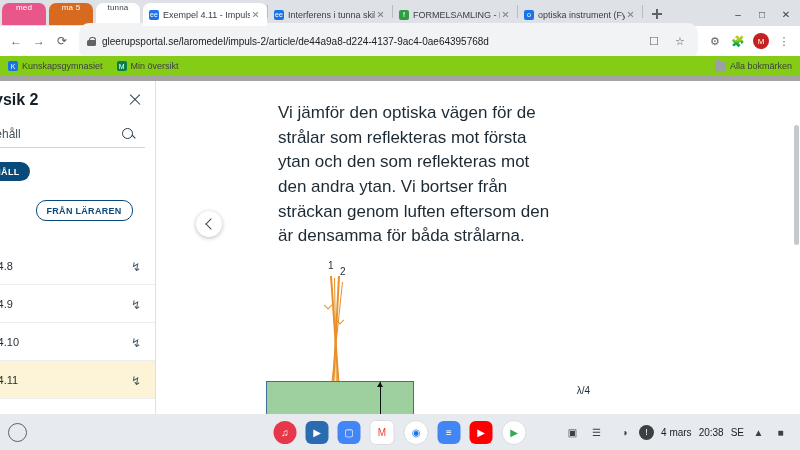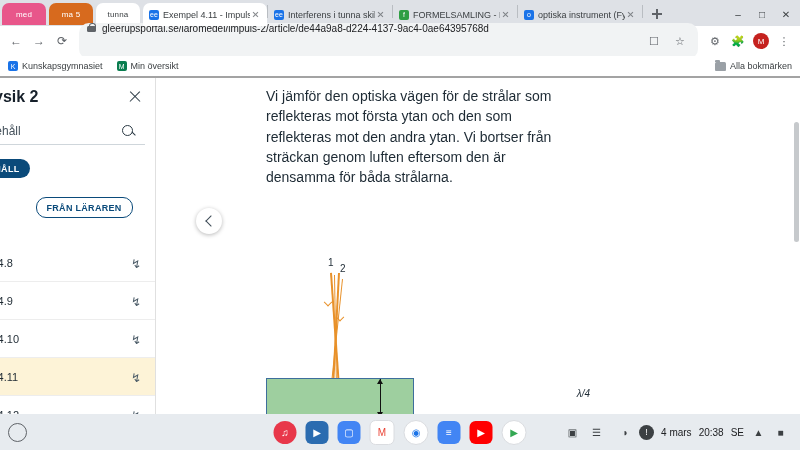--- a/index.html
+++ b/index.html
@@ -13,21 +13,21 @@
   .browser { position:absolute; inset:0; display:flex; flex-direction:column; background:#dee1e6; }
 
   
   .tabstrip {
     height: 26px; background:#dee1e6; display:flex; align-items:flex-end;
     padding: 0 2px; gap:0;
   }
   .pinned-tabs { display:flex; align-items:flex-end; gap:3px; padding-bottom:1px; margin-right:3px; }
   .pinned {
     height:22px; min-width:34px; border-radius:7px 7px 0 0;
-    display:flex; align-items:center; justify-content:center;
+    display:flex; align-items:flex-start; justify-content:center;
     font-size:8px; color:#fff; padding:0 5px; letter-spacing:.2px;
   }
   .pinned.active { background:#fff; color:#3c4043; }
   .tab {
     height:23px; border-radius:7px 7px 0 0; display:flex; align-items:center;
     padding:0 6px; font-size:9px; color:#3c4043; max-width:112px; min-width:60px;
     position:relative; background:transparent;
   }
   .tab.active { background:#fff; }
   .tab .favicon {
@@ -50,33 +50,33 @@
   }
   .newtab::before { left:5px; top:9px; width:10px; height:1.5px; }
   .newtab::after { left:9.2px; top:5px; width:1.5px; height:10px; }
   .win-controls { margin-left:auto; display:flex; align-items:center; gap:0; padding-bottom:2px; }
   .win-btn { width:24px; height:20px; position:relative; display:flex; align-items:center; justify-content:center; font-size:10px; color:#3c4043; }
 
   
   .toolbar { height:30px; background:#fff; display:flex; align-items:center; padding:0 6px; gap:3px; }
   .nav-btn { width:20px; height:20px; display:flex; align-items:center; justify-content:center; color:#5f6368; font-size:12px; }
   .omnibox {
-    flex:1; height:36px; background:#f1f3f4; border-radius:10px; display:flex; 
+    flex:1; height:36px; background:#f1f3f4; border-radius:10px; display:flex; align-items:center;
     padding:0 8px; gap:6px; margin:0 4px;
   }
   .lock { width:9px; height:9px; flex:none; position:relative; }
   .lock .body { position:absolute; left:0; bottom:0; width:9px; height:6px; background:#5f6368; border-radius:1.5px; }
   .lock .shackle { position:absolute; left:2px; top:0; width:5px; height:5px; border:1.3px solid #5f6368; border-bottom:none; border-radius:3px 3px 0 0; }
   .url { font-size:10px; color:#202124; white-space:nowrap; overflow:hidden; }
   .omni-icons { margin-left:auto; display:flex; gap:6px; align-items:center; color:#5f6368; font-size:10px; }
   .tb-icon { width:20px; height:20px; display:flex; align-items:center; justify-content:center; font-size:11px; color:#5f6368; }
   .avatar-dot { width:16px; height:16px; border-radius:50%; background:#c5221f; color:#fff; font-size:8px; display:flex; align-items:center; justify-content:center; }
 
   
-  .bookmarks { height:20px; background:#ffffff; display:flex; align-items:center; padding:0 8px; gap:14px; font-size:9px; color:#3c4043; border-bottom:2px solid #a3a3a3; }
+  .bookmarks { height:20px; background:#84cc16; display:flex; align-items:center; padding:0 8px; gap:14px; font-size:9px; color:#3c4043; border-bottom:5px solid #a3a3a3; }
   .bm { display:flex; align-items:center; gap:4px; }
   .bm .bm-ico { width:10px; height:10px; border-radius:2px; display:flex; align-items:center; justify-content:center; font-size:7px; color:#fff; }
   .bm-right { margin-left:auto; display:flex; align-items:center; gap:4px;text-align:right; }
   .folder-ico { width:11px; height:9px; background:#9aa0a6; border-radius:1.5px 1.5px 1px 1px; position:relative; }
   .folder-ico::before { content:""; position:absolute; top:-2px; left:0; width:5px; height:2px; background:#9aa0a6; border-radius:1px 1px 0 0; }
 
   
   .page { flex:1; display:flex; background:#fff; position:relative; overflow:hidden; }
 
   .sidebar {
@@ -113,28 +113,28 @@
 
   
   .content { flex:1; background:#fff; position:relative; overflow:hidden; }
   .collapse-btn {
     position:absolute; left:40px; top:130px; width:26px; height:26px; border-radius:50%;
     background:#fff; box-shadow:0 1px 4px rgba(0,0,0,.28); display:flex; align-items:center; justify-content:center;
   }
   .collapse-btn .chev { width:7px; height:7px; border-left:1.6px solid #3c4a55; border-bottom:1.6px solid #3c4a55; transform:rotate(45deg); margin-left:3px; }
   .article { position:absolute; left:110px; top:8px; width:300px; }
   .article h2 { font-size:15px; color:#14222e; margin:0 0 9px 0; font-weight:700; }
-  .article p { font-size:14px; line-height:1.45; color:#1d2a34; margin:0; }
+  .article p { font-size:17px; line-height:1.45; color:#1d2a34; margin:12px; }
 
   
   .figure { position:absolute; left:110px; top:175px; width:330px; height:240px; }
   .fig-top { position:absolute; left:0; top:125px; width:148px; height:40px; background:#9ecf9f; border:1.2px solid #3d6e9c; box-sizing:border-box; }
   .ray { position:absolute; background:#e8912a; transform-origin: top left; }
   .lbl { position:absolute; font-size:10px; color:#1d2a34; }
-  .lam { position:absolute; right:6px; top:135px; font-size:10px; color:#1d2a34; font-style:italic; }
+  .lam { position:absolute; right:6px; top:129px; font-size:10px; color:#1d2a34; }
   .arrowline { position:absolute; left:114px; top:126px; width:1.2px; height:38px; background:#111; }
   .arrowline::before { content:""; position:absolute; left:-3px; top:0; border-left:3.5px solid transparent; border-right:3.5px solid transparent; border-bottom:5px solid #111; }
   .arrowline::after { content:""; position:absolute; left:-3px; bottom:0; border-left:3.5px solid transparent; border-right:3.5px solid transparent; border-top:5px solid #111; }
 
   .scroll-track { position:absolute; right:0; top:0; width:7px; bottom:0; background:#fff; }
   .scroll-thumb { position:absolute; right:1px; top:44px; width:5px; height:120px; background:#c6c9cc; border-radius:3px; }
 
   
   .shelf { height:36px; background:#e7ebef; display:flex; align-items:center; padding:0 8px; gap:0; position:relative; }
   .shelf-left { display:flex; align-items:center; gap:8px; }

